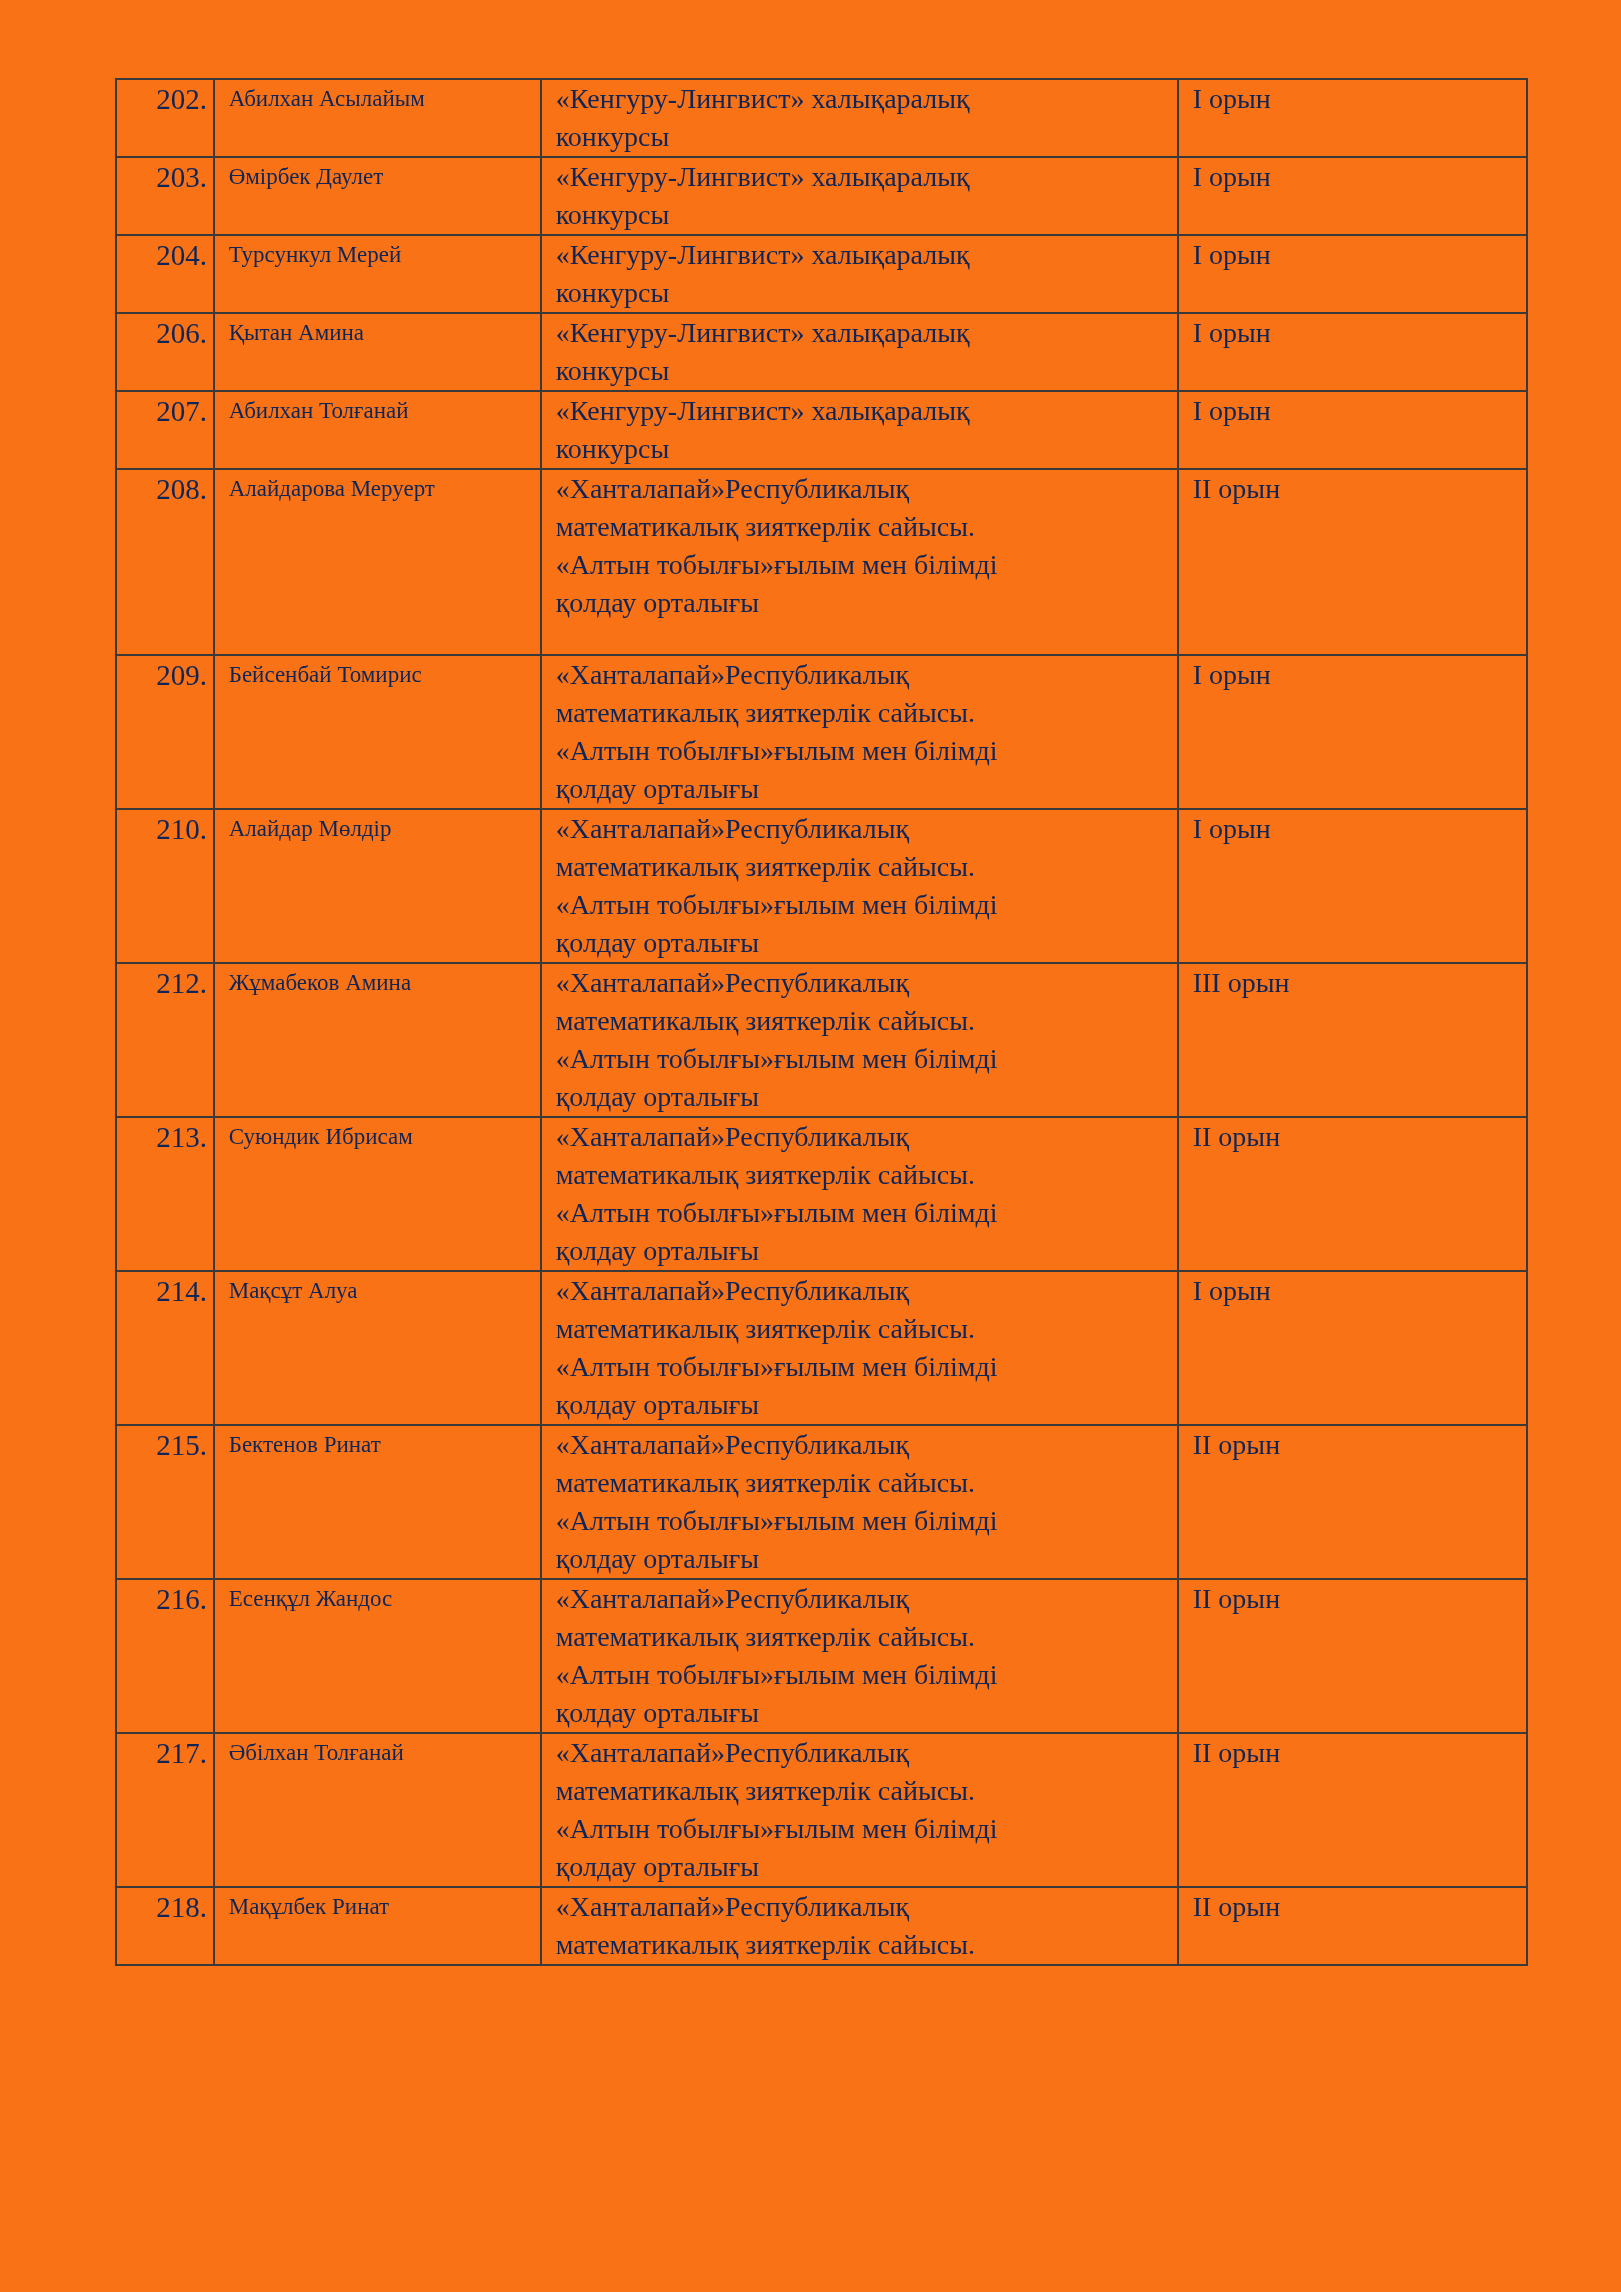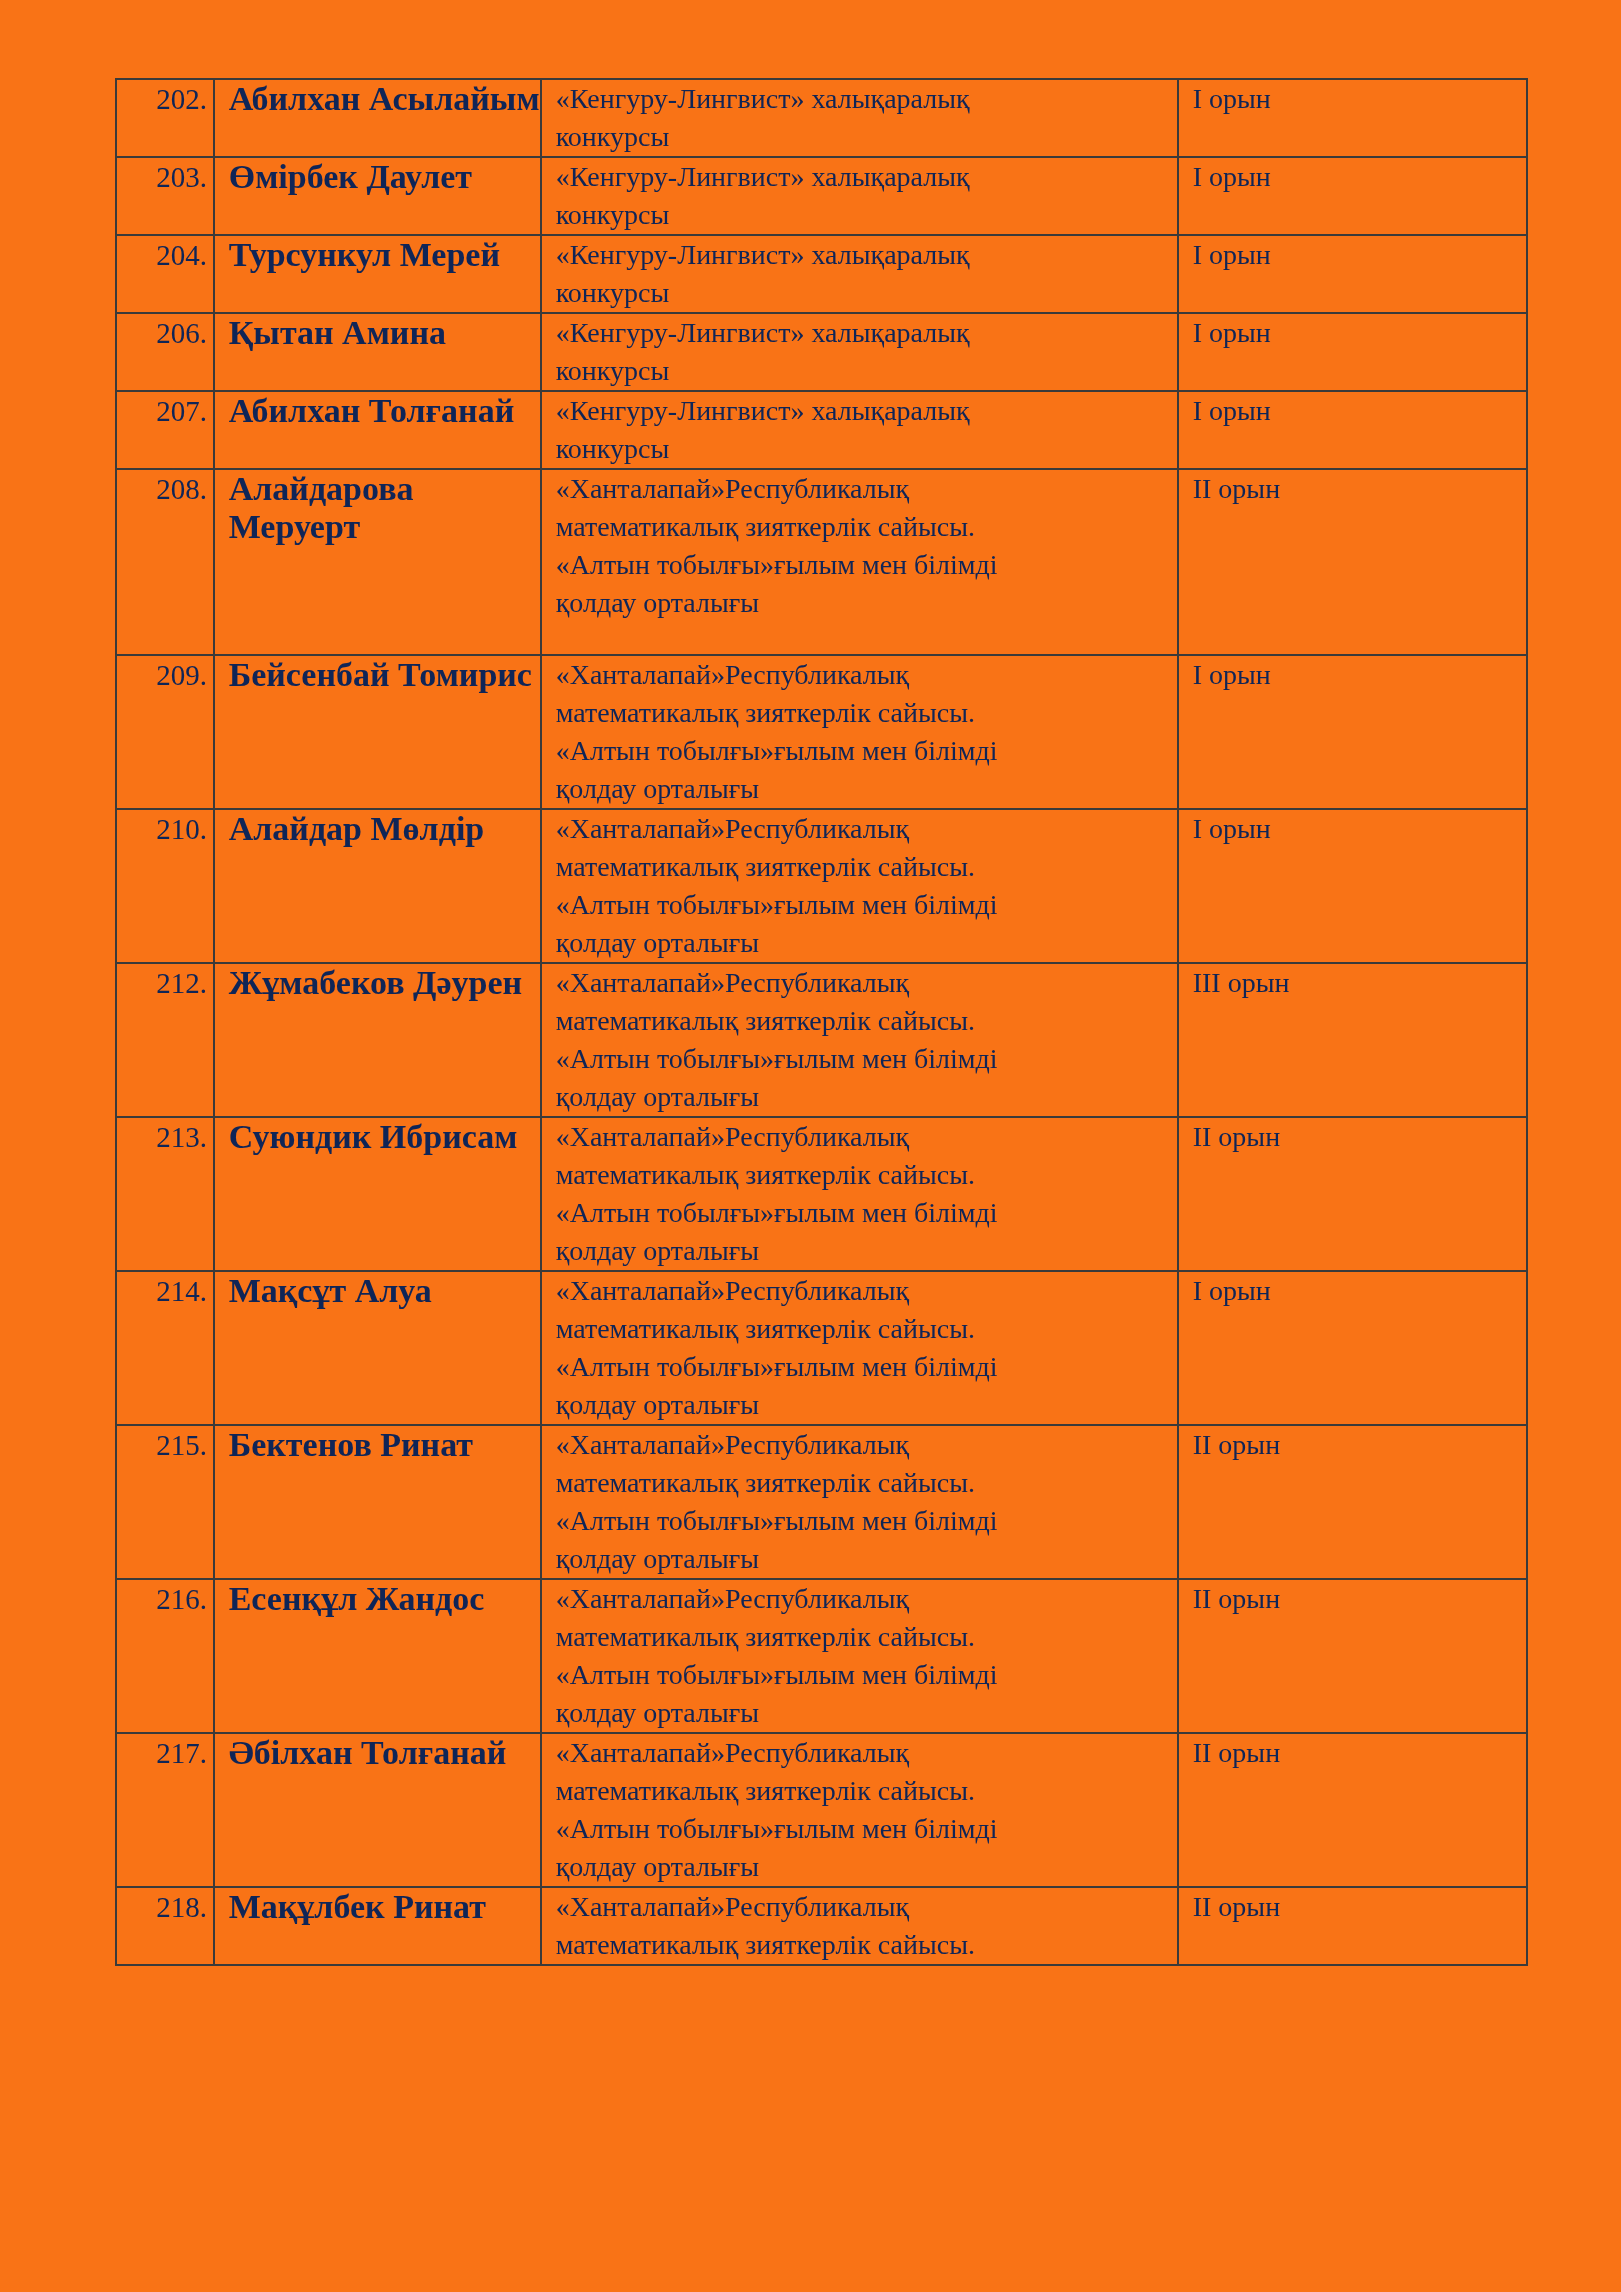--- a/index.html
+++ b/index.html
@@ -18,21 +18,21 @@
     border: 2.5px solid #3a3a3a;
     vertical-align: top;
     padding: 0;
     line-height: 38px;
   }
   col.c-num { width: 98px; }
   col.c-name { width: 327px; }
   col.c-event { width: 637px; }
   col.c-place { width: 349px; }
   td.num { text-align: right; padding-right: 5.9px !important; font-size: 29px; }
-  td.name { padding-left: 13.7px !important; font-size: 34px; font-weight: bold; }
+  td.name { padding-left: 13.7px !important; font-size: 23px; }
   td.event { padding-left: 13.7px !important; padding-right: 7.8px !important; border-radius: 6px; }
   td.place { padding-left: 13.7px !important; }
   tr.h2 td { height: 72px; }
   tr.h5 td { height: 184px; }
   tr.h4 td { height: 147px; }
   tr.last td { height: 72px; }
   .ev-line { display: block; white-space: nowrap; }
 </style>
 </head>
 <body>
@@ -129,21 +129,21 @@
             <span class="ev-line">математикалық зияткерлік сайысы.</span>
             <span class="ev-line">«Алтын тобылғы»ғылым мен білімді</span>
             <span class="ev-line">қолдау орталығы</span>
           </td>
     <td class="place">I орын</td>
   </tr>
 
 
   <tr class="h4">
     <td class="num">212.</td>
-    <td class="name">Жұмабеков Дәурен</td>
+    <td class="name">Жұмабеков Амина</td>
     <td class="event">
             <span class="ev-line">«Ханталапай»Республикалық</span>
             <span class="ev-line">математикалық зияткерлік сайысы.</span>
             <span class="ev-line">«Алтын тобылғы»ғылым мен білімді</span>
             <span class="ev-line">қолдау орталығы</span>
           </td>
     <td class="place">III орын</td>
   </tr>
 
   <tr class="h4">

